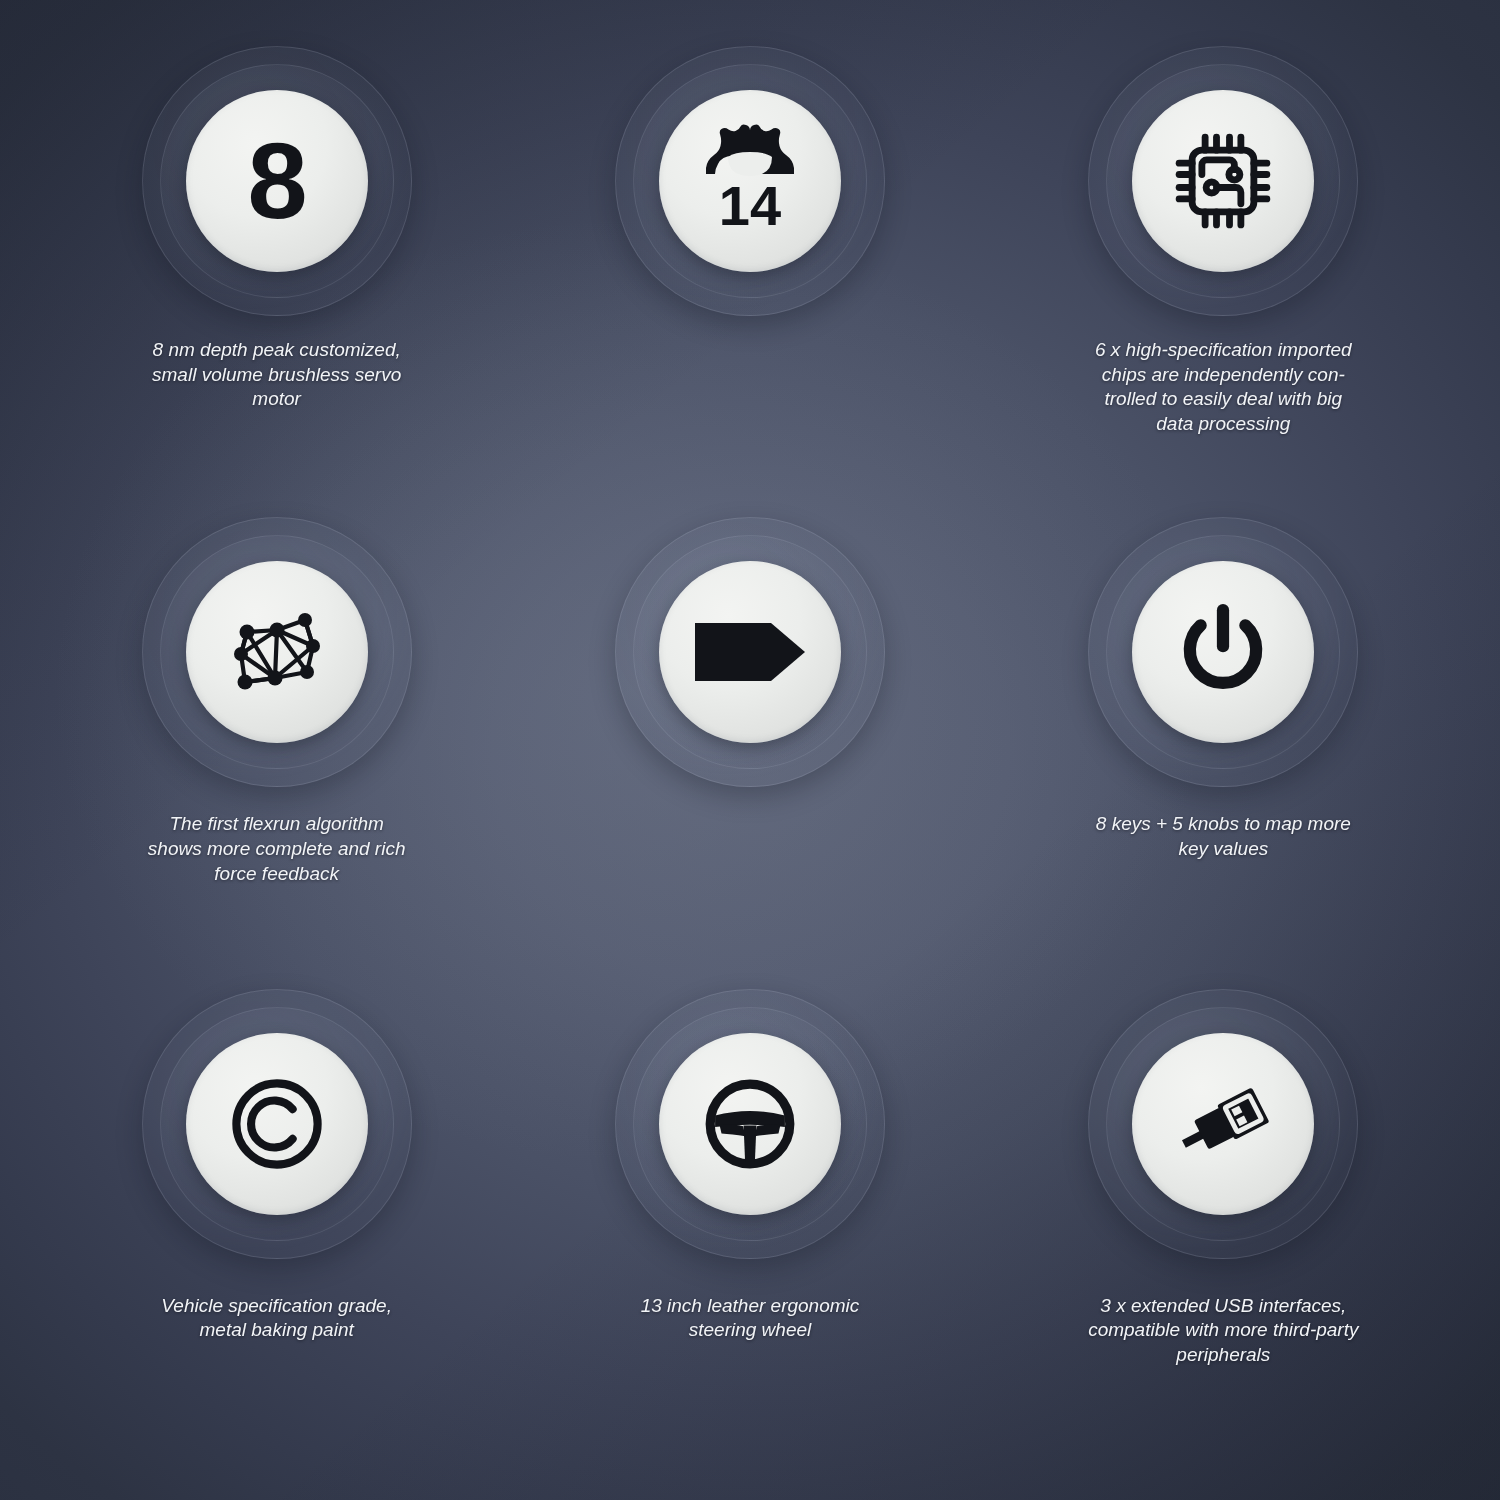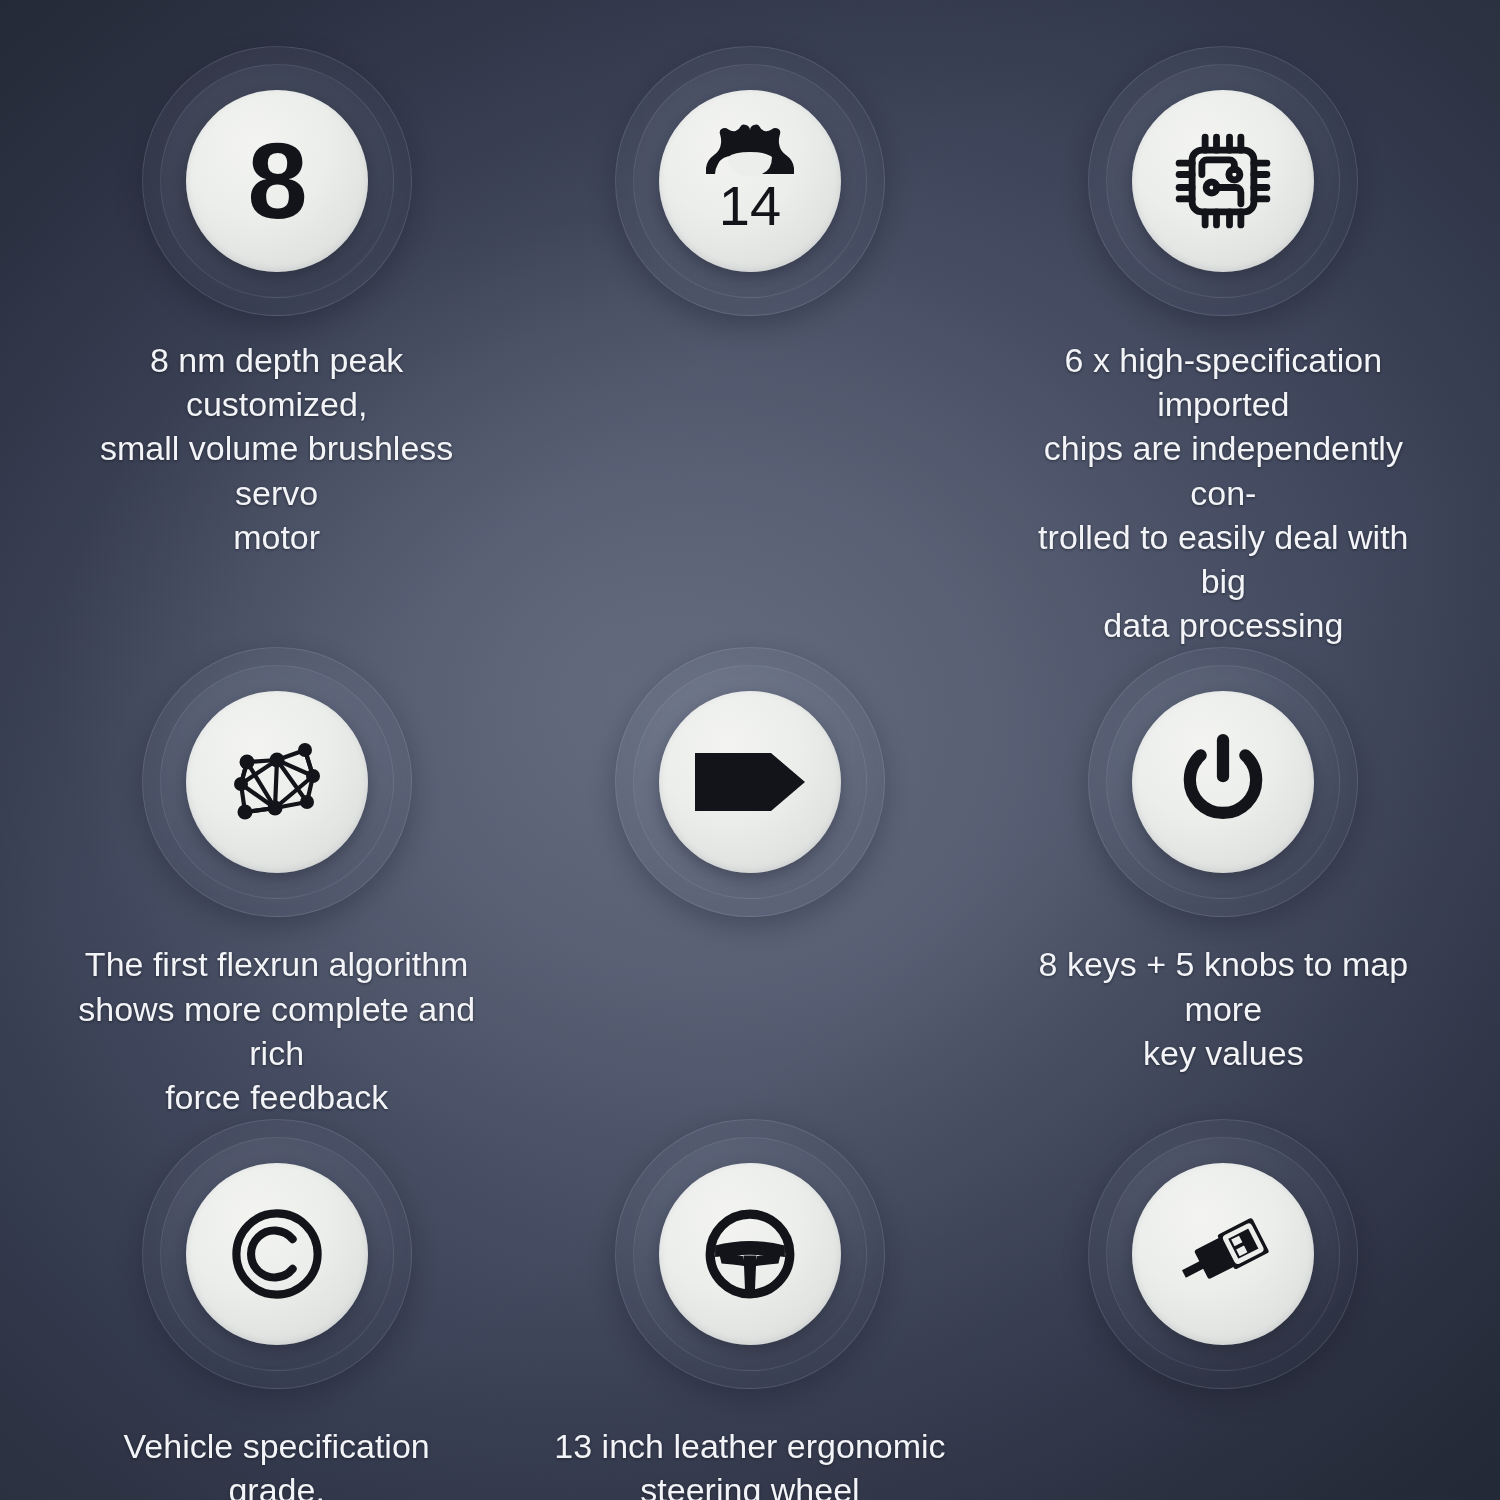--- a/index.html
+++ b/index.html
@@ -115,24 +115,25 @@
     font-weight: 700;
     letter-spacing: -2px;
   }
 
   
   .caption {
     margin-top: 24px;
     width: 400px;
     text-align: center;
     color: #f2f4f7;
-    font-size: 34px;
+    font-size: 19px;
     line-height: 1.30;
     white-space: pre-line;
     text-shadow: 0 1px 3px rgba(12,15,22,0.55);
+    font-style: italic;
   }
 
   
   .row1 .caption { margin-top: 22px; }
   .row2 .caption { margin-top: 25px; }
   .row3 .caption { margin-top: 35px; }
 </style>
 </head>
 <body>
 
@@ -159,21 +160,21 @@
         <div class="halo halo-outer"></div>
         <div class="halo halo-mid"></div>
         <div class="disc">
           <div style="display:flex;flex-direction:column;align-items:center;justify-content:center;margin-top:-4px;">
             <span>
               <svg width="104" height="52" viewBox="0 0 104 52" aria-hidden="true">
                 <path fill="#121419" d="M8 50 L8 44 Q9 36 16 31 Q21 27.5 22.5 22 Q24 16.5 22 10 Q21 6.5 23.5 5 Q27 3 30.5 5.5 Q34 8 37.5 7 Q41 6 42.5 2.5 Q44 -0.5 48 1 Q52 2.4 52 6.2 Q52 2.4 56 1 Q60 -0.5 61.5 2.5 Q63 6 66.5 7 Q70 8 73.5 5.5 Q77 3 80.5 5 Q83 6.5 82 10 Q80 16.5 81.5 22 Q83 27.5 88 31 Q95 36 96 44 L96 50 Z M52 50 Q52 32 34 32 Q24 32 20 40 Q17 45 17 50 Z M52 50 Q52 32 70 32 Q80 32 84 40 Q87 45 87 50 Z"></path>
                 <path fill="#eceeec" d="M52 52 Q30 52 30 33 Q36 28 52 28 Q68 28 74 33 Q74 52 52 52 Z"></path>
               </svg>
             </span>
-            <span class="glyph-text" style="font-size:56px;font-weight:400;margin-top:2px;">14</span>
+            <span class="glyph-text" style="font-size:56px;font-weight:700;margin-top:2px;">14</span>
           </div>
         </div>
       </div>
     </div>
 
     <div class="cell row1">
       <div class="medallion">
         <div class="halo halo-outer"></div>
         <div class="halo halo-mid"></div>
         <div class="disc">
@@ -350,16 +351,19 @@
 
                 <rect x="34" y="20" width="24" height="24" rx="1.6" fill="#121419"></rect>
                 <rect x="37.6" y="23.6" width="16.8" height="16.8" rx="1" fill="none" stroke="#eceeec" stroke-width="3"></rect>
                 <rect x="40.5" y="26.4" width="5.4" height="4.6" fill="#eceeec"></rect>
                 <rect x="40.5" y="33.2" width="5.4" height="4.6" fill="#eceeec"></rect>
               </g>
             </svg>
           </span>
         </div>
       </div>
+      <div class="caption">3 x extended USB interfaces,
+compatible with more third-party
+peripherals</div>
     </div>
 
   </div>
 </div>
 
 </body></html>

